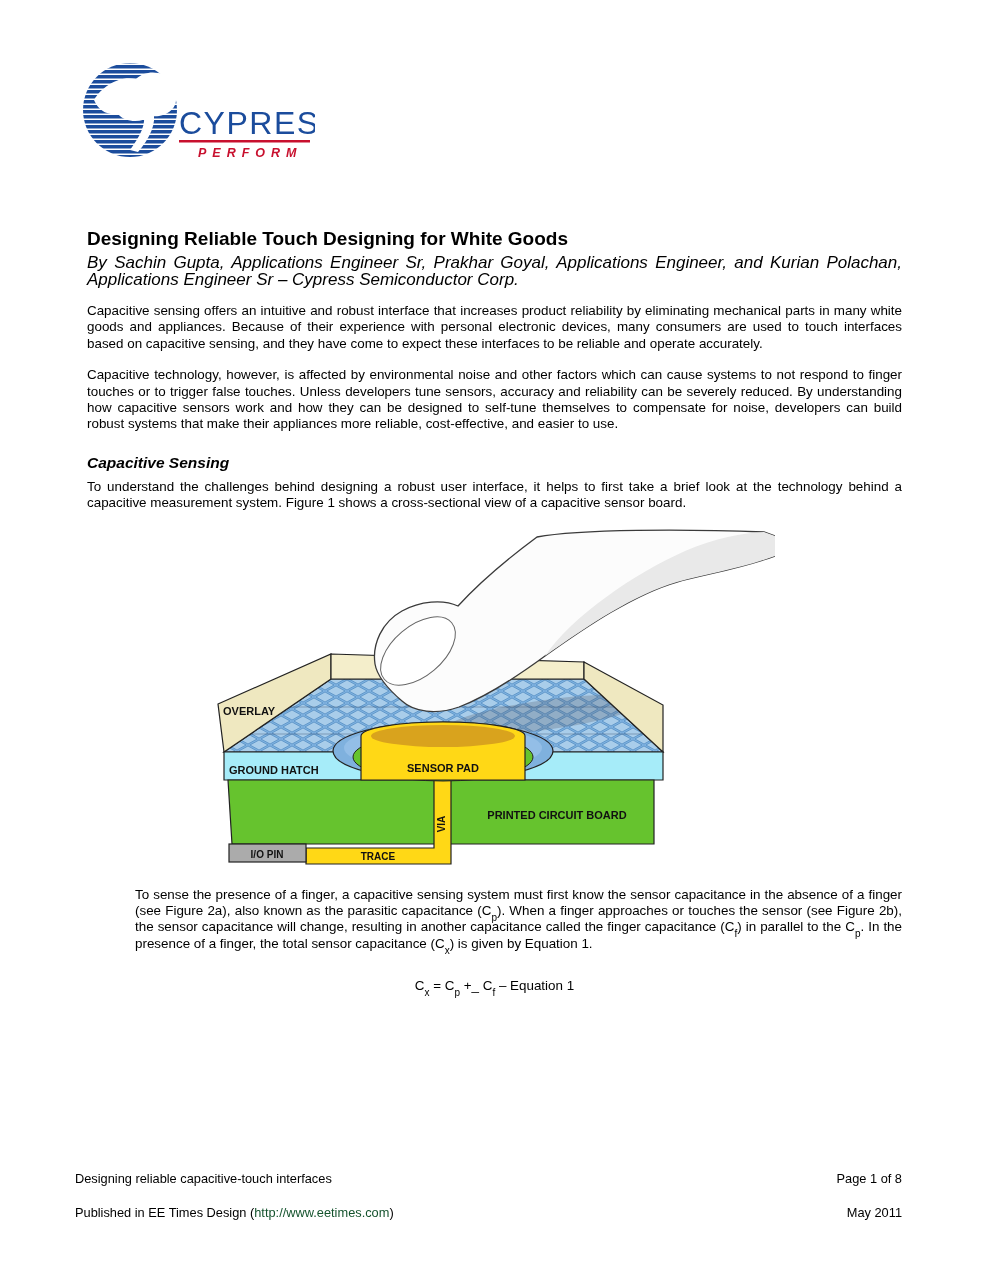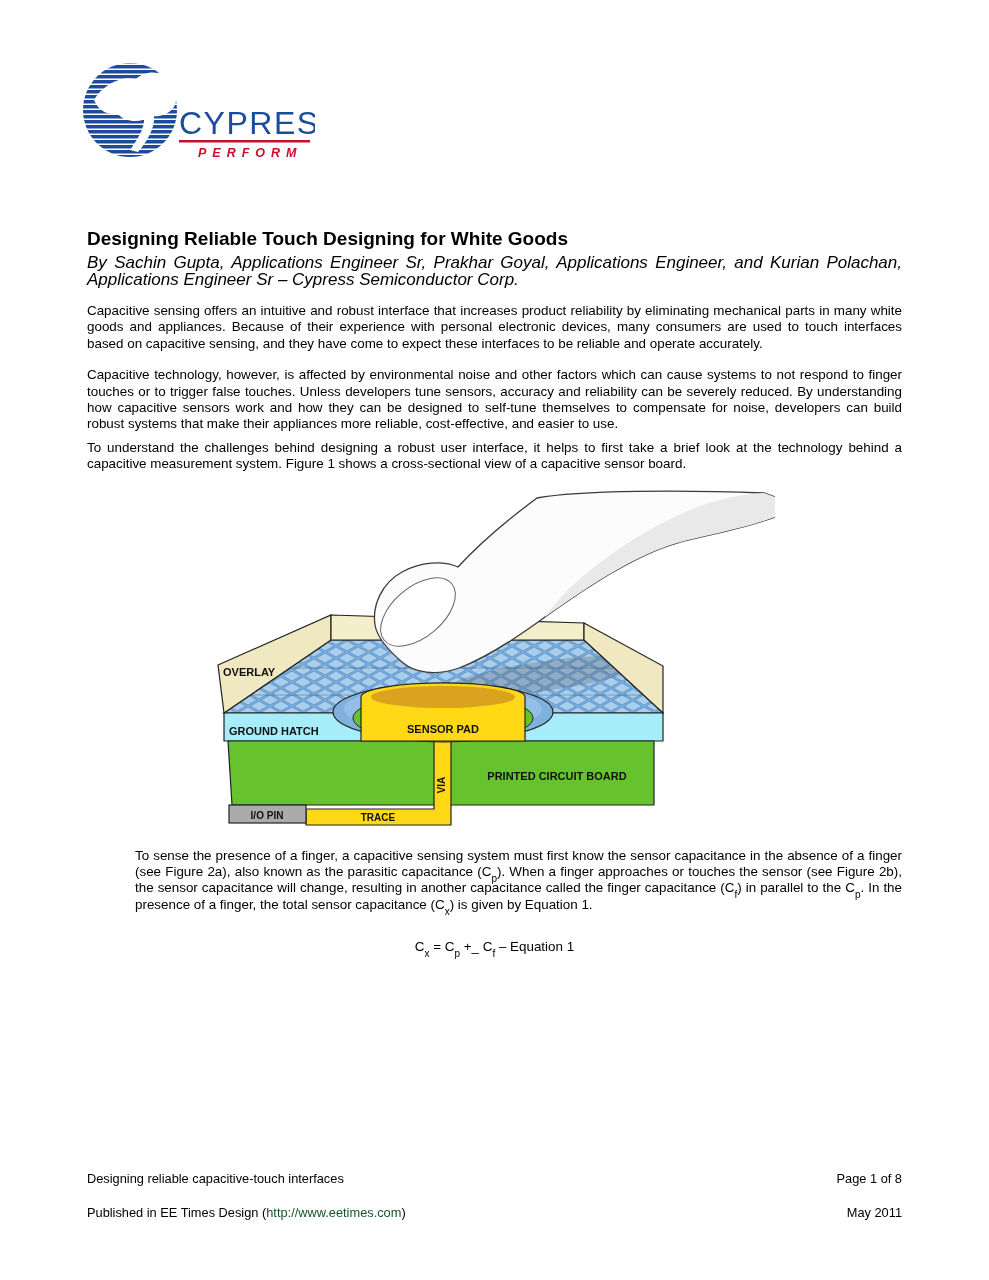--- a/index.html
+++ b/index.html
@@ -10,21 +10,21 @@
   .title{margin:228px 0 0;font-size:19px;font-weight:bold;line-height:22px;}
   .byline{margin:5px 0 0;font-size:17px;font-style:italic;line-height:16.5px;text-align:justify;}
   .para{margin:15px 0 0;font-size:13.4px;line-height:16.4px;text-align:justify;}
   .h2{margin:21px 0 0;font-size:15.5px;font-style:italic;font-weight:bold;}
   .p3{margin-top:7px;}
   .figwrap{margin:17px auto 0;width:560px;height:340px;}
   .caption{margin:9px 0 0;text-align:center;font-weight:bold;font-size:13.4px;}
   .p4{margin-top:18px;margin-left:48px;}
   .equation{margin:26px 0 0;text-align:center;font-size:13.4px;}
   sub{font-size:10px;position:relative;top:2px;line-height:0;}
-  .footer-line{position:absolute;left:87px;right:87px;display:flex;
+  .footer-line{position:absolute;left:75px;right:87px;display:flex;
                justify-content:space-between;font-size:12.8px;}
   .f1{top:1171px;}
   .f2{top:1205px;}
   .link{color:#14532d;text-decoration:none;}
   svg text{font-family:"Liberation Sans",sans-serif;}
   .figlabel{font-weight:bold;font-size:11px;fill:#111;}
   .figlabel-sm{font-weight:bold;font-size:10px;fill:#111;}
 </style>
 </head>
 <body>
@@ -49,20 +49,21 @@
     <text x="99" y="74" font-family="Liberation Serif, serif" font-size="32" letter-spacing="1.5" fill="#1B4C9C">CYPRESS</text>
     <rect x="99" y="80" width="131" height="2.5" fill="#C8102E"></rect>
     <text x="118" y="97" font-size="12.5" font-style="italic" font-weight="bold" letter-spacing="6" fill="#C8102E">PERFORM</text>
   </svg>
 
   <div class="content">
     <h1 class="title">Designing Reliable Touch Designing for White Goods</h1>
     <p class="byline">By Sachin Gupta, Applications Engineer Sr, Prakhar Goyal, Applications Engineer, and Kurian Polachan, Applications Engineer Sr – Cypress Semiconductor Corp.</p>
     <p class="para">Capacitive sensing offers an intuitive and robust interface that increases product reliability by eliminating mechanical parts in many white goods and appliances.  Because of their experience with personal electronic devices, many consumers are used to touch interfaces based on capacitive sensing, and they have come to expect these interfaces to be reliable and operate accurately.</p>
     <p class="para">Capacitive technology, however, is affected by environmental noise and other factors which can cause systems to not respond to finger touches or to trigger false touches.  Unless developers tune sensors, accuracy and reliability can be severely reduced.  By understanding how capacitive sensors work and how they can be designed to self-tune themselves to compensate for noise, developers can build robust systems that make their appliances more reliable, cost-effective, and easier to use.</p>
+    <h2 class="h2">Capacitive Sensing</h2>
     <p class="para p3">To understand the challenges behind designing a robust user interface, it helps to first take a brief look at the technology behind a capacitive measurement system. Figure 1 shows a cross-sectional view of a capacitive sensor board.</p>
 
     <div class="figwrap">
       <svg width="560" height="340" viewBox="0 0 560 340">
         <defs>
           <pattern id="diam" width="22" height="12" patternUnits="userSpaceOnUse">
             <rect width="22" height="12" fill="#7FB2E0"></rect>
             <path d="M11,1 L20,6 L11,11 L2,6 Z
                      M0,-5 L9,0 L0,5 L-9,0 Z  M22,-5 L31,0 L22,5 L13,0 Z
                      M0,7 L9,12 L0,17 L-9,12 Z  M22,7 L31,12 L22,17 L13,12 Z" stroke="#4C86BE" stroke-width="0.7" fill="#A9CDEA"></path>

